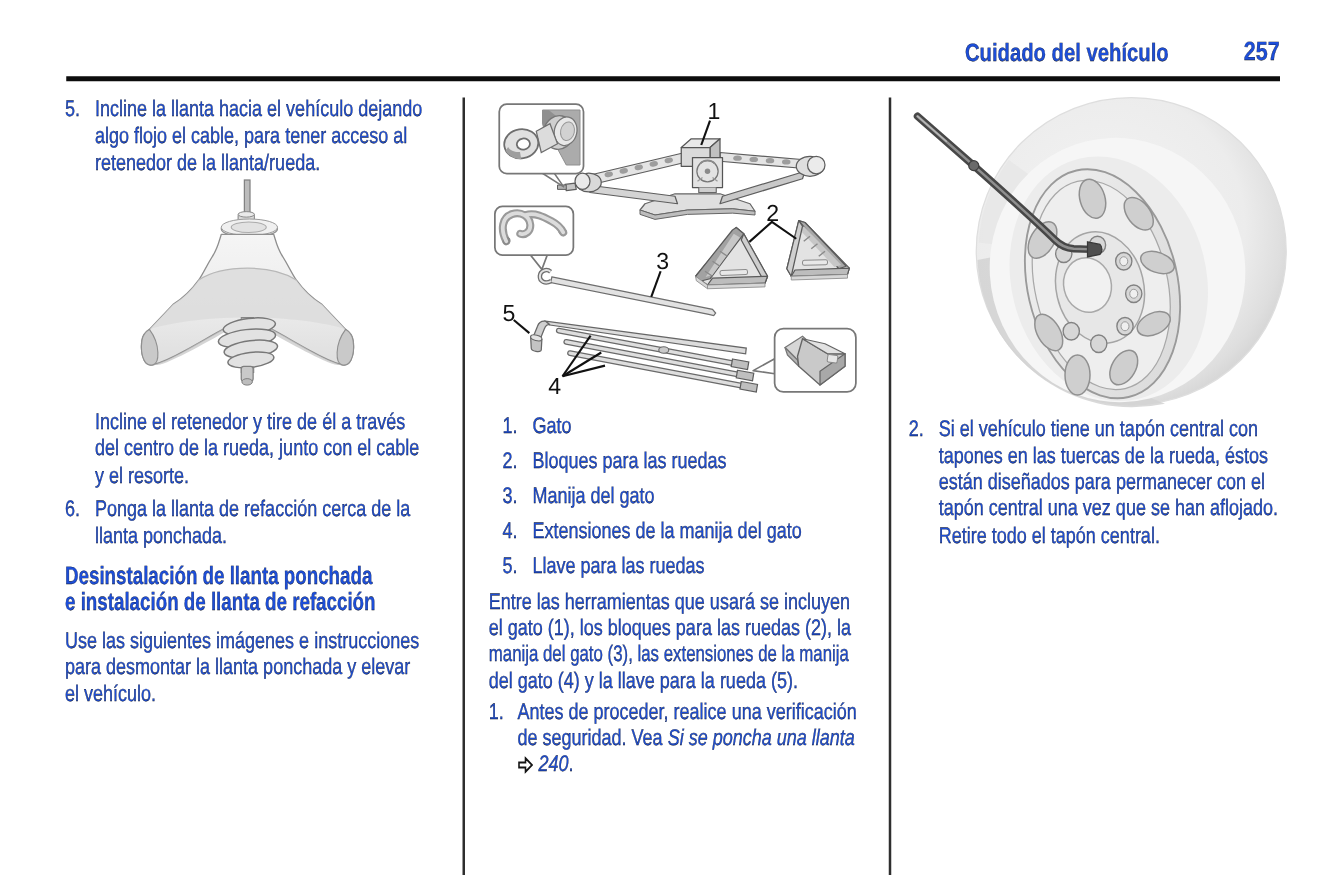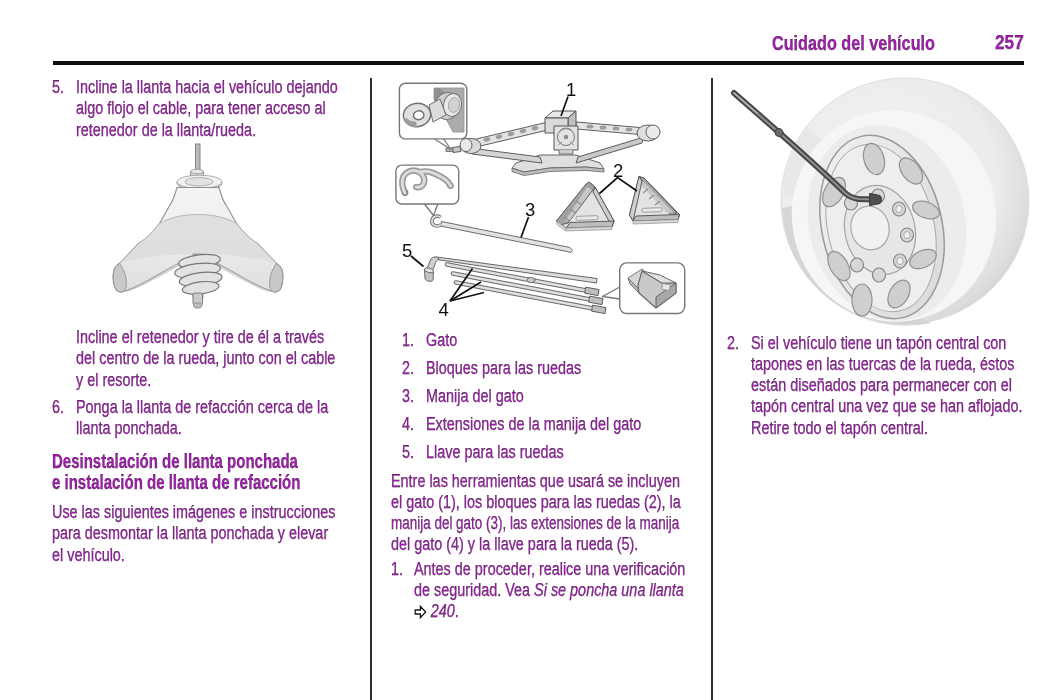--- a/index.html
+++ b/index.html
@@ -1,17 +1,17 @@
 <!DOCTYPE html>
 <html><head>
 <meta charset="utf-8">
 <style>
 html,body{margin:0;padding:0;background:#fff;}
 .page{position:relative;width:1054px;height:700px;background:#fff;overflow:hidden;
-      font-family:"Liberation Sans",sans-serif;color:#a21caf;-webkit-text-stroke:0.25px #0f0f0f;}
+      font-family:"Liberation Sans",sans-serif;color:#1d4ed8;-webkit-text-stroke:0.25px #0f0f0f;}
 .t{position:absolute;font-size:18px;line-height:21.3px;white-space:nowrap;
    transform:scaleX(0.8);transform-origin:0 0;}
 .b{position:absolute;font-weight:bold;white-space:nowrap;transform-origin:0 0;}
 .toprule{position:absolute;left:53px;top:61px;width:971px;height:3.5px;background:#0d0d0d;}
 .vr{position:absolute;top:78px;width:2px;height:622px;background:#2e2e2e;}
 </style>
 </head>
 <body>
 <div class="page">
   <div class="b" style="left:772px;top:32.5px;font-size:20px;line-height:20px;transform:scaleX(0.81);">Cuidado del vehículo</div>

